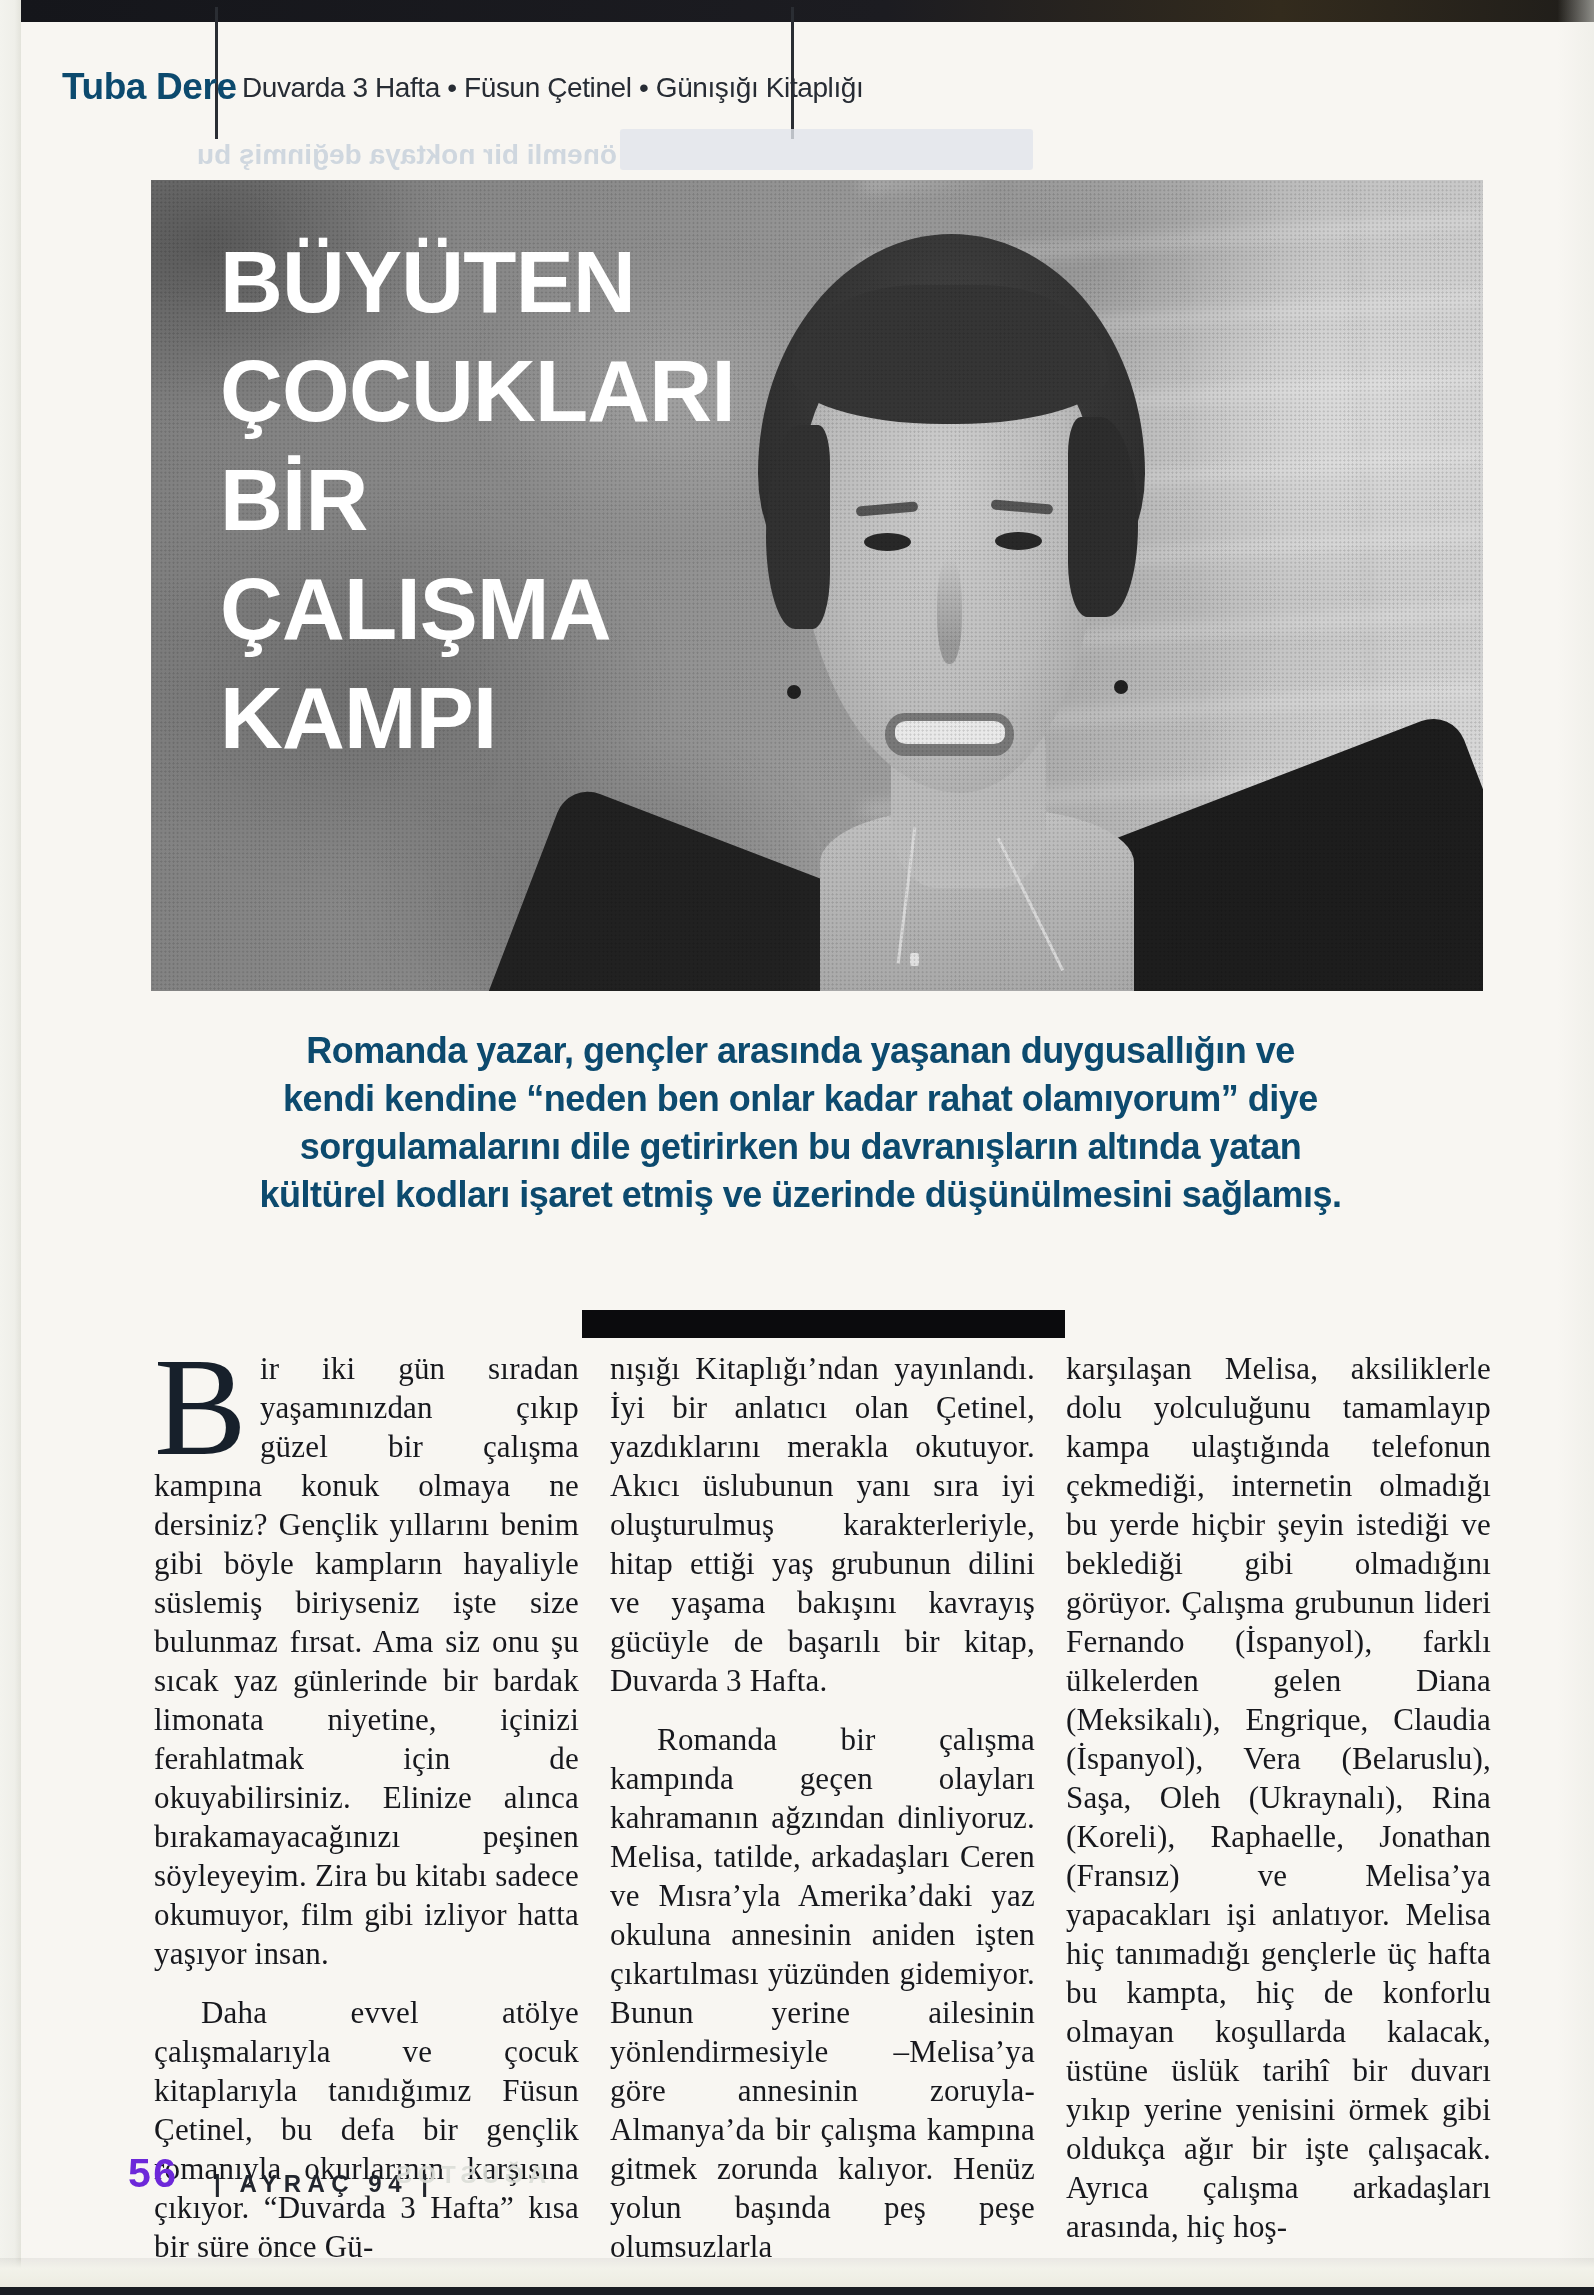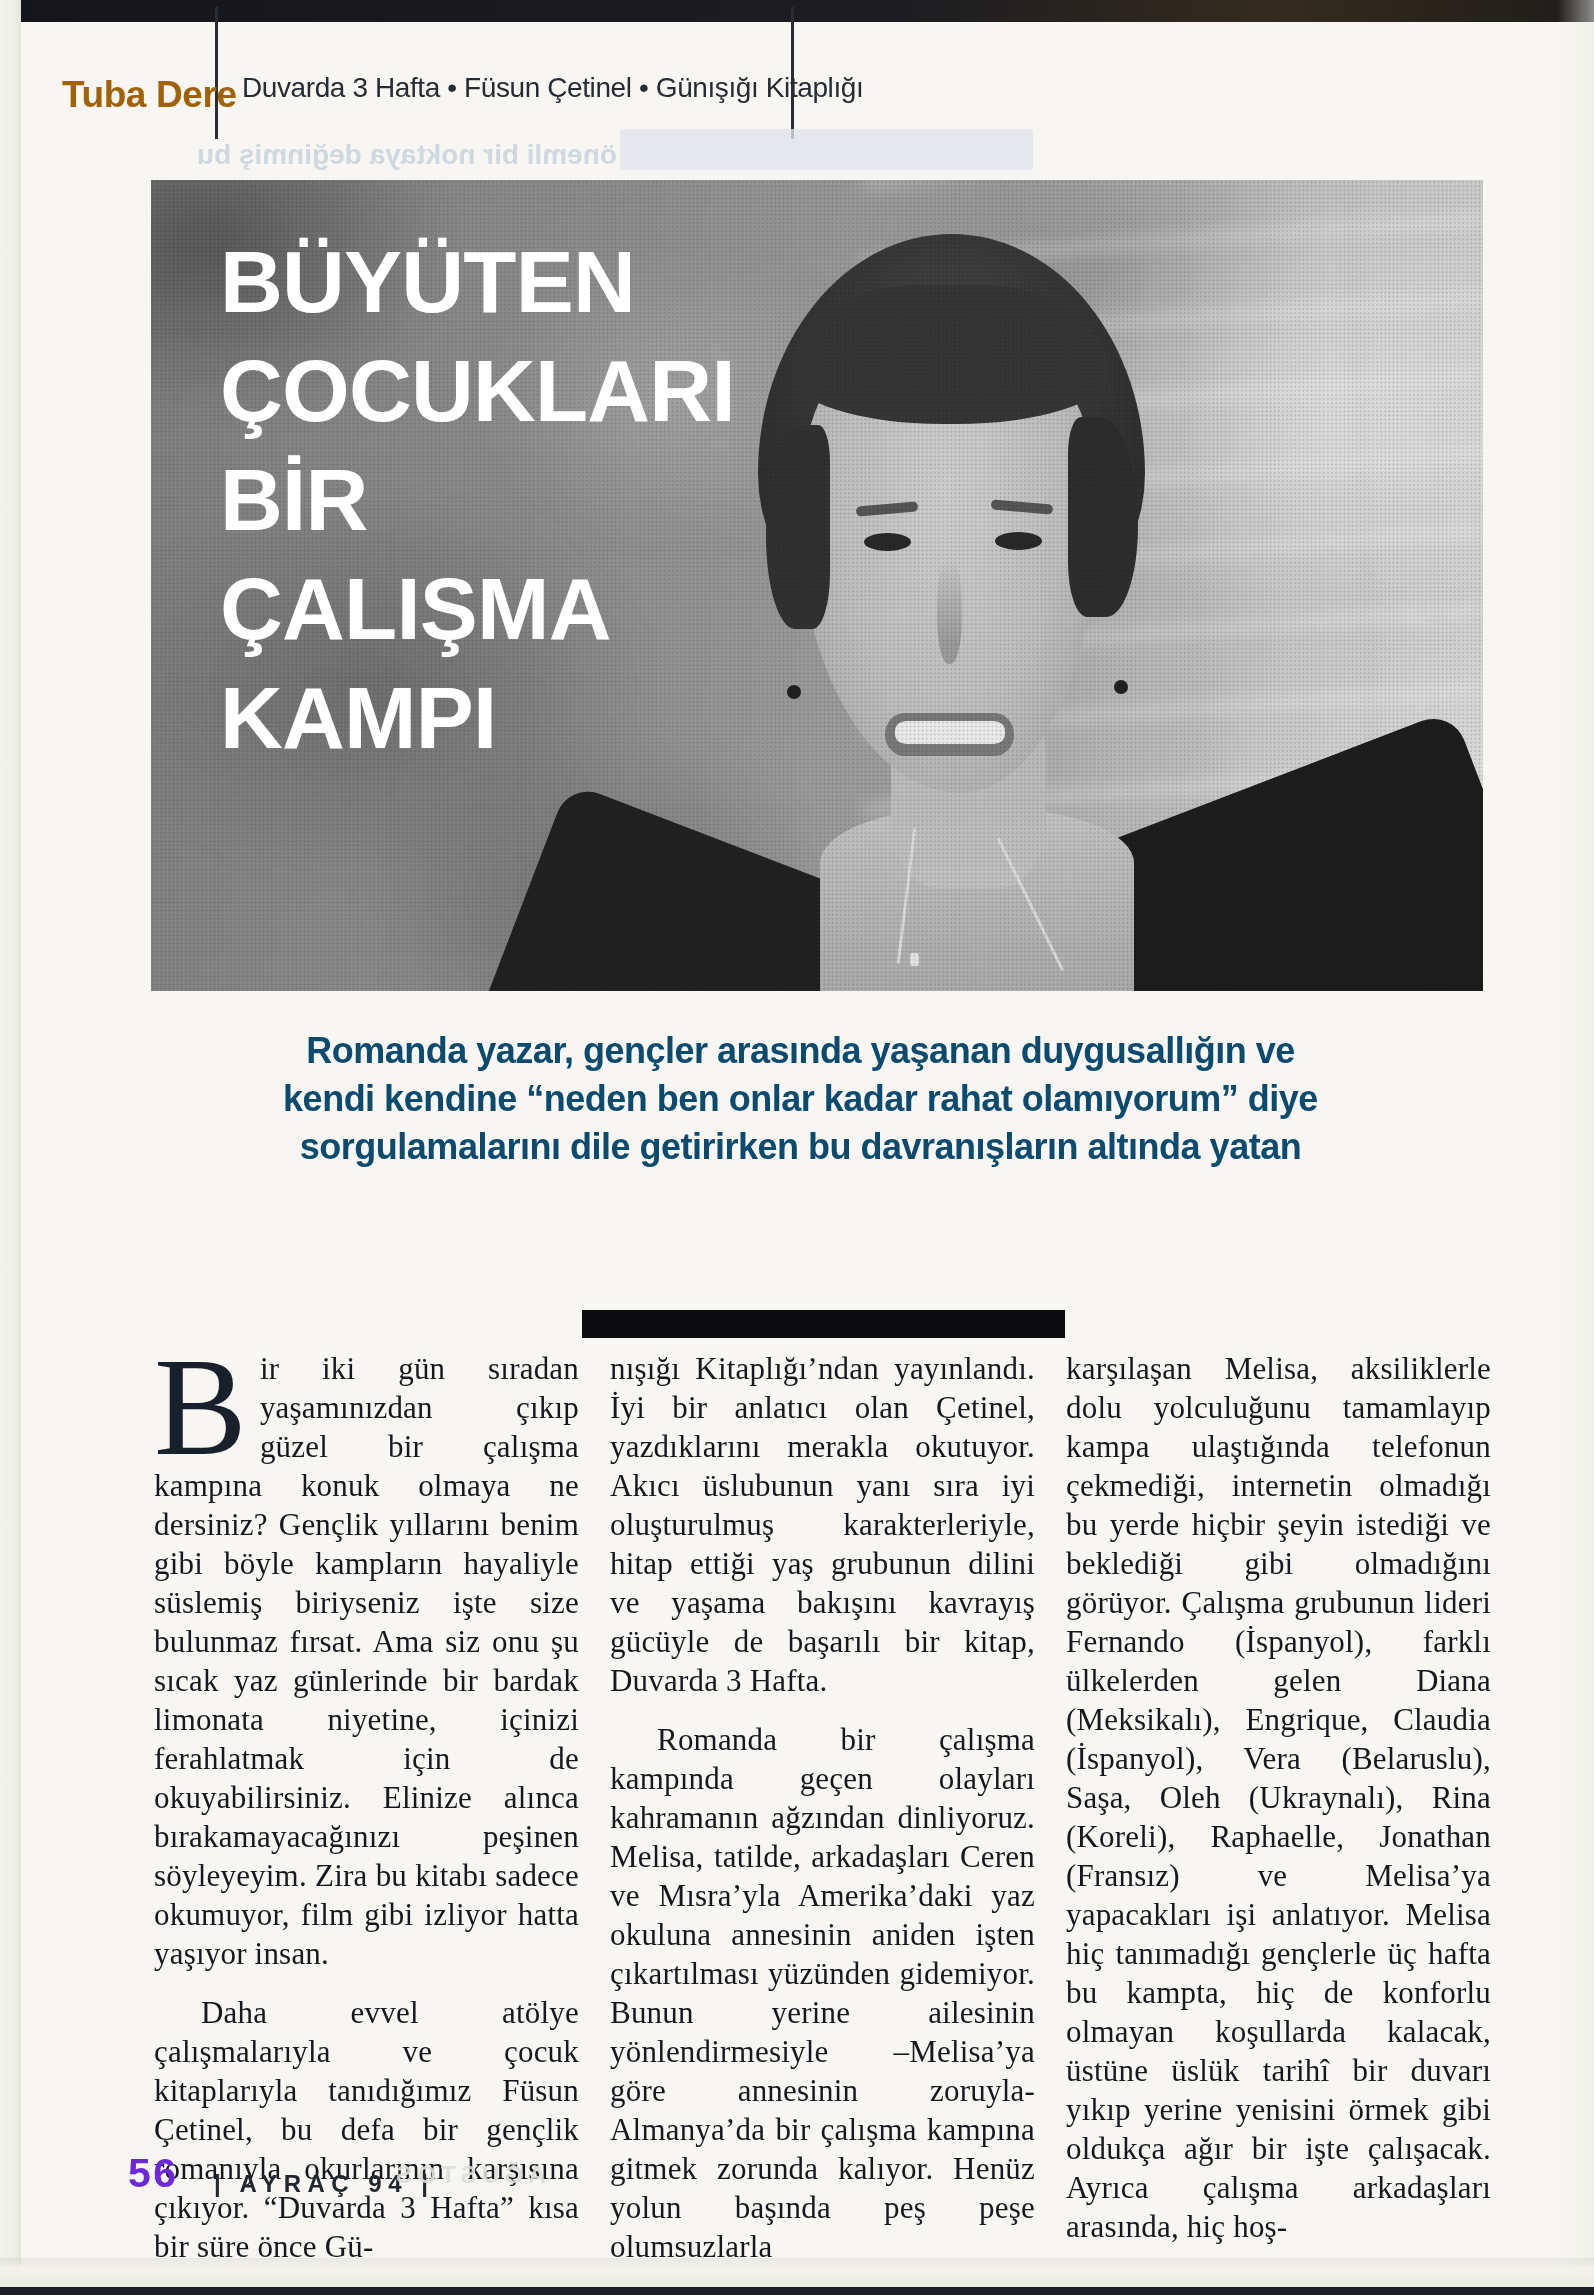--- a/index.html
+++ b/index.html
@@ -15,22 +15,22 @@
     background:linear-gradient(90deg,#f3f3ee 0%,#efefe9 70%,#e3e3db 100%);}
   .edge-right{position:absolute;right:0;top:0;width:43px;height:2295px;
     background:linear-gradient(270deg,#e9eae3 0%,rgba(233,234,227,0) 85%);opacity:.55;}
   .edge-bottom{position:absolute;left:0;bottom:8.2px;width:1594px;height:29px;
     background:linear-gradient(180deg,rgba(0,0,0,.06) 0%,#f2f2ea 35%,#edece2 100%);}
   .edge-bottom-line{position:absolute;left:0;bottom:0;width:1594px;height:8.2px;background:#1b1e24;}
 
   
   .hdr-rule{position:absolute;top:6.5px;width:2.5px;height:132px;background:#2a2d33;}
   #rule1{left:215px;} #rule2{left:791px;}
-  .hdr-author{position:absolute;left:62px;top:74px;font-size:37px;font-weight:800;
-    letter-spacing:-0.4px;color:#a16207;}
+  .hdr-author{position:absolute;left:62px;top:66px;font-size:37px;font-weight:800;
+    letter-spacing:-0.4px;color:#0c4a6e;}
   .hdr-subtitle{position:absolute;left:242px;top:72px;font-size:28px;font-weight:400;
     letter-spacing:-0.4px;color:#272c34;}
 
   
   .ghost-box{position:absolute;left:620px;top:129px;width:413px;height:41px;
     background:#e1e5eb;opacity:.8;border-radius:3.3px;}
   .ghost-top{position:absolute;left:323px;top:139px;width:294px;font-size:28px;font-weight:600;
     color:#c9d2dc;transform:scaleX(-1);white-space:nowrap;opacity:.85;}
   .ghost-bottom{position:absolute;left:391px;top:2161px;font-size:24.5px;font-weight:700;
     letter-spacing:4.9px;color:#dcded8;transform:scaleX(-1);opacity:.9;}
@@ -172,20 +172,21 @@
       <div>BİR</div>
       <div>ÇALIŞMA</div>
       <div>KAMPI</div>
     </div>
   </div>
 
   <div id="quote">
     <div>Romanda yazar, gençler arasında yaşanan duygusallığın ve</div>
     <div>kendi kendine “neden ben onlar kadar rahat olamıyorum” diye</div>
     <div>sorgulamalarını dile getirirken bu davranışların altında yatan</div>
+    <div>kültürel kodları işaret etmiş ve üzerinde düşünülmesini sağlamış.</div>
   </div>
 
   <div class="divider-bar"></div>
 
   <div id="columns">
     <div class="col">
       <p><span class="dropcap">B</span><span>ir iki gün sıradan yaşamınızdan çıkıp güzel bir çalışma kampına konuk olmaya ne dersiniz? Gençlik yıllarını benim gibi böyle kampların hayaliyle süslemiş biriyseniz işte size bulunmaz fırsat. Ama siz onu şu sıcak yaz günlerinde bir bardak limonata niyetine, içinizi ferahlatmak için de okuyabilirsiniz. Elinize alınca bırakamayacağınızı peşinen söyleyeyim. Zira bu kitabı sadece okumuyor, film gibi izliyor hatta yaşıyor insan.</span></p>
       <p>Daha evvel atölye çalışmalarıyla ve çocuk kitaplarıyla tanıdığımız Füsun Çetinel, bu defa bir gençlik romanıyla okurlarının karşısına çıkıyor. “Duvarda 3 Hafta” kısa bir süre önce Gü-</p>
     </div>
     <div class="col">

